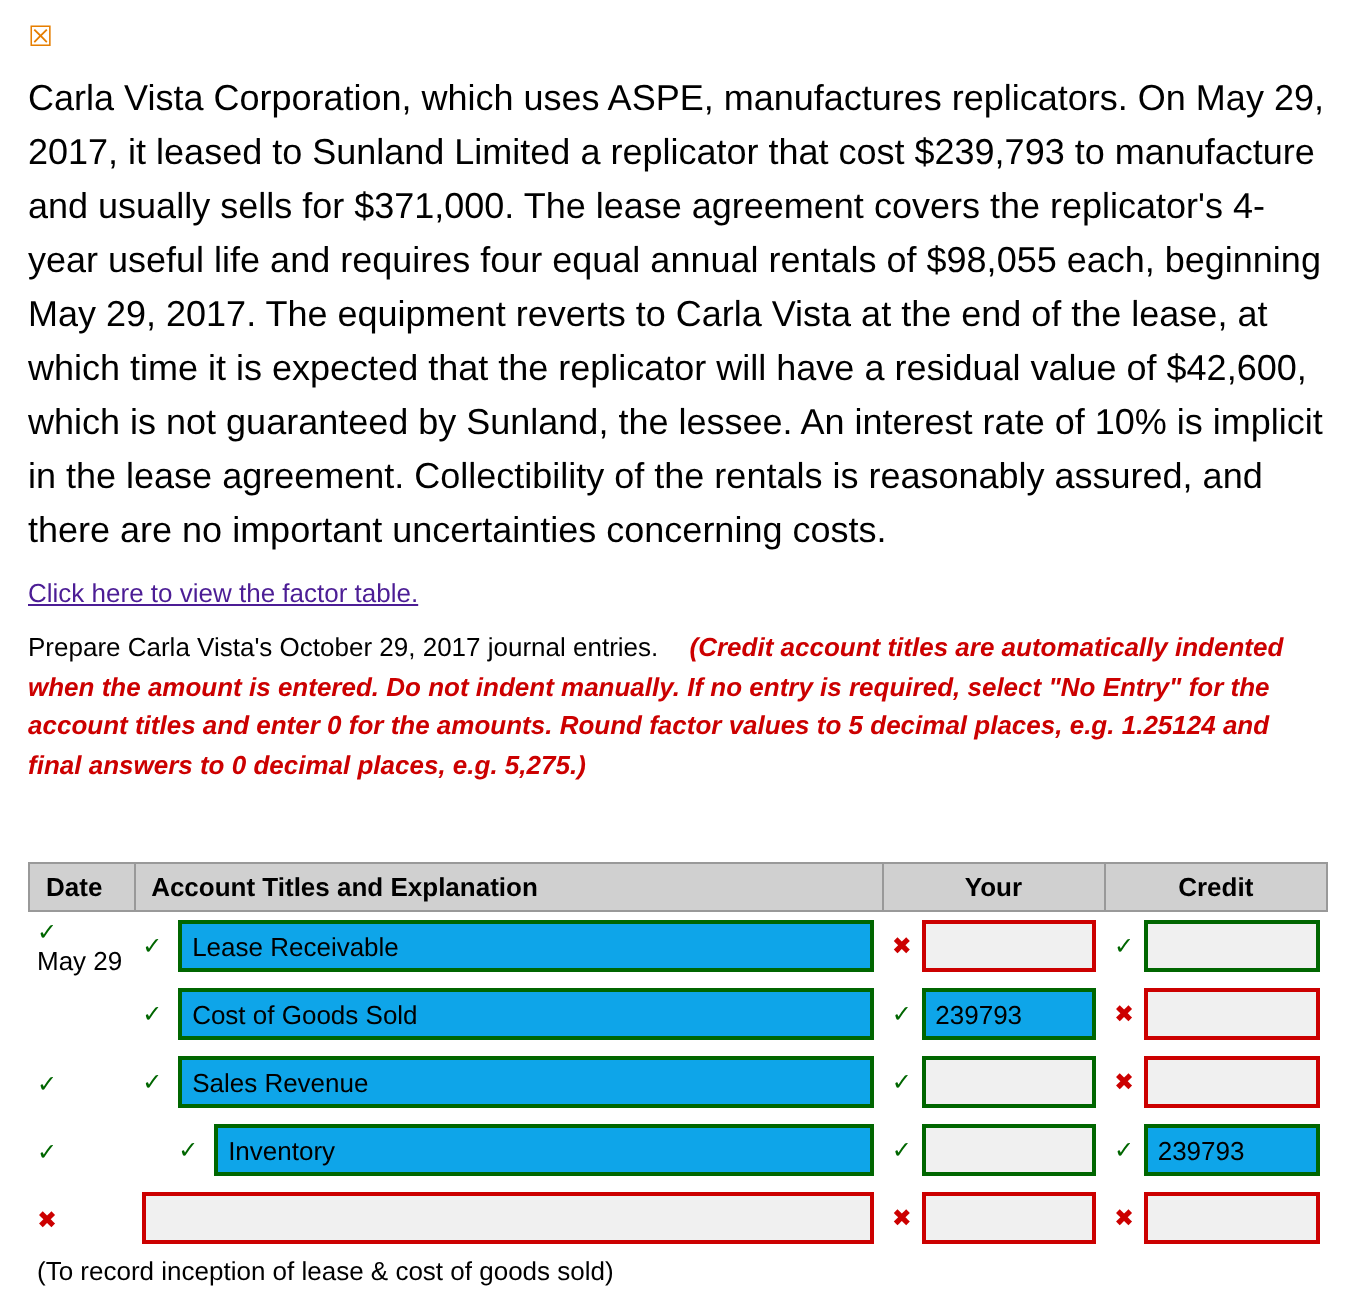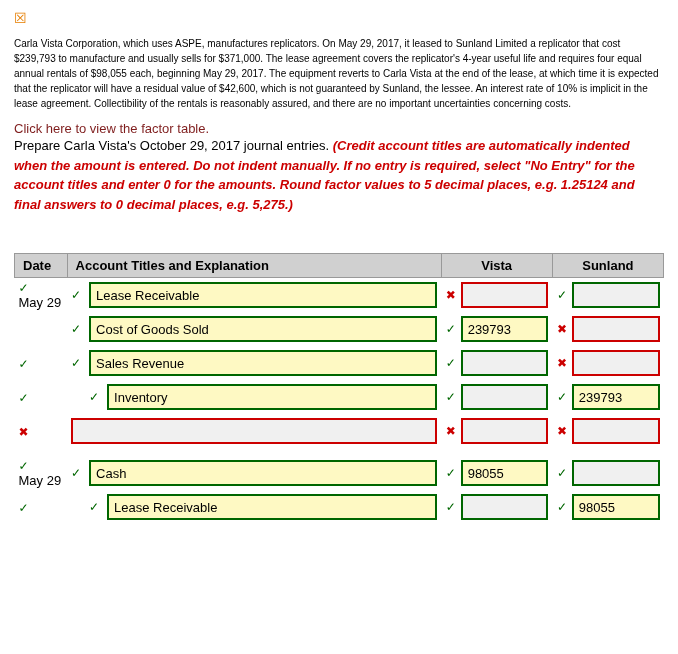--- a/index.html
+++ b/index.html
@@ -18,39 +18,42 @@
       margin-bottom: 10px;
     }
     .partial-correct-icon {
       color: #e67e00;
       font-size: 14px;
     }
     .partial-correct-text {
       font-size: 13px;
     }
     .scenario-text {
-      font-size: 10px;
+      font-size: 18px;
       line-height: 1.5;
       margin-bottom: 10px;
     }
     .link {
-      color: #7f1d1d;
+      color: #4c1d95;
+      text-decoration: underline;
       cursor: pointer;
       font-size: 13px;
       display: block;
+      margin-bottom: 10px;
     }
     .instructions {
       font-size: 13px;
       line-height: 1.5;
       margin-bottom: 12px;
     }
     .instructions .italic-red {
       color: #cc0000;
       font-style: italic;
       font-weight: bold;
+      margin-left: 12px;
     }
     .journal-table {
       width: 100%;
       border-collapse: collapse;
       margin-bottom: 4px;
       margin-top: 39px;
     }
     .journal-table th {
       background: #d0d0d0;
       border: 1px solid #999;
@@ -85,21 +88,21 @@
       background: #f0f0f0;
       padding: 3px 5px;
       width: 100%;
       font-size: 13px;
       height: 26px;
     }
     .input-box.red-border {
       border: 2px solid #cc0000;
     }
     .input-box.filled {
-      background: #fef9c3;
+      background: #0ea5e9;
       color: #000;
     }
     .check-icon {
       color: #006600;
       font-size: 12px;
       display: inline-block;
       margin-right: 2px;
     }
     .x-icon {
       color: #cc0000;
@@ -156,22 +159,22 @@
 <p class="instructions">
   <span>Prepare Carla Vista's October 29, 2017 journal entries.</span>
   <span class="italic-red">(Credit account titles are automatically indented when the amount is entered. Do not indent manually. If no entry is required, select "No Entry" for the account titles and enter 0 for the amounts. Round factor values to 5 decimal places, e.g. 1.25124 and final answers to 0 decimal places, e.g. 5,275.)</span>
 </p>
 
 <table class="journal-table">
   <thead>
     <tr>
       <th>Date</th>
       <th>Account Titles and Explanation</th>
-      <th class="debit-col">Vista</th>
-      <th class="credit-col">Sunland</th>
+      <th class="debit-col">Your</th>
+      <th class="credit-col">Credit</th>
     </tr>
   </thead>
   <tbody>
 
     <tr>
       <td class="date-cell">
         <span class="check-icon">✓</span><br>May 29
       </td>
       <td class="account-cell">
         <div class="field-row">
@@ -279,20 +282,23 @@
         </div>
       </td>
       <td class="credit-cell">
         <div class="amount-wrapper">
           <span class="amount-icon x-icon">✖</span>
           <input class="input-box red-border" type="text" value="" style="">
         </div>
       </td>
     </tr>
 
+    <tr>
+      <td colspan="4" class="note-text">(To record inception of lease &amp; cost of goods sold)</td>
+    </tr>
 
     <tr class="section-divider">
       <td colspan="4" style="height:6px;"></td>
     </tr>
 
     <tr>
       <td class="date-cell">
         <span class="check-icon">✓</span><br>May 29
       </td>
       <td class="account-cell">

